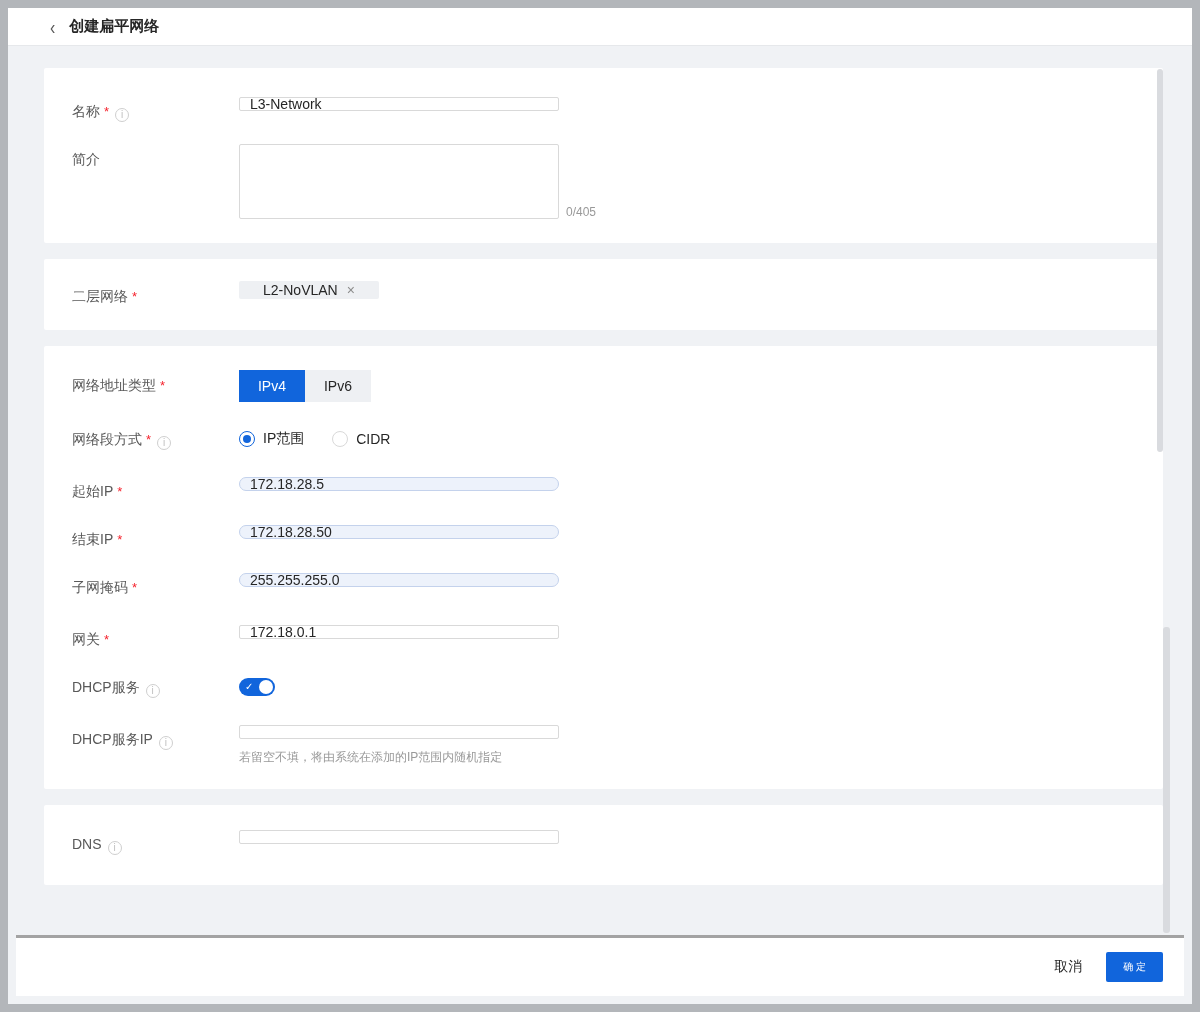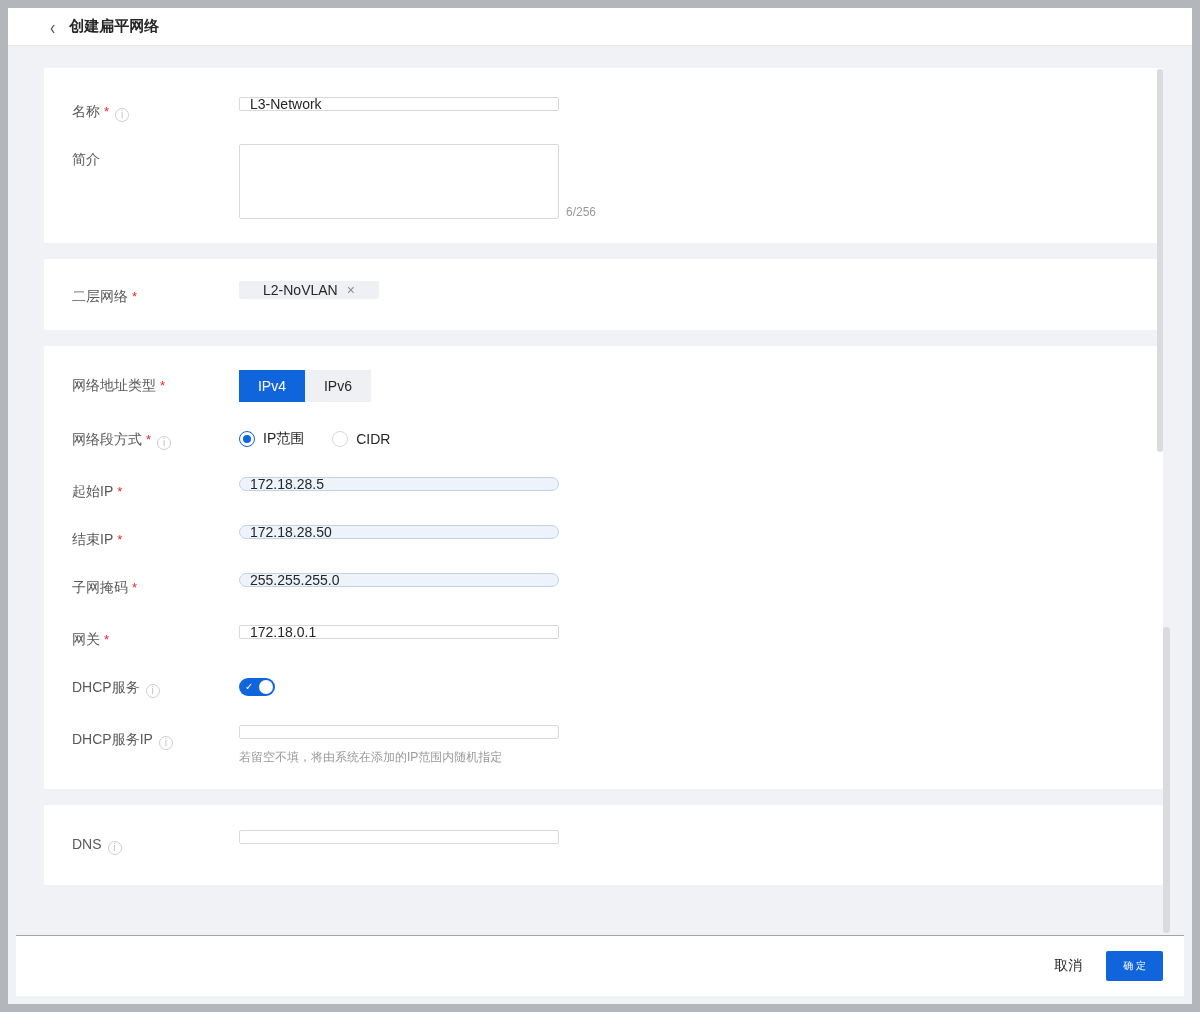--- a/index.html
+++ b/index.html
@@ -48,21 +48,21 @@
   .radio.on::after { content:""; position:absolute; left:3px; top:3px; width:8px; height:8px; border-radius:50%; background:#1165dc; }
   .radio-label { margin-left:8px; }
 
   .switch { position:relative; width:36px; height:18px; border-radius:9px; background:#1165dc; cursor:pointer; margin-top:6px; }
   .switch .chk { position:absolute; left:6px; top:2px; color:#fff; font-size:10px; line-height:14px; }
   .switch .knob { position:absolute; right:2px; top:2px; width:14px; height:14px; border-radius:50%; background:#fff; }
 
   .hint { color:#999; font-size:12px; margin-top:9px; line-height:16px; }
 
   
-  .footer { position:absolute; left:8px; right:8px; bottom:8px; height:61px; background:#fff; border-top:1px solid #a3a3a3; display:flex; align-items:center; justify-content:flex-end; padding-right:21px; }
+  .footer { position:absolute; left:8px; right:8px; bottom:8px; height:61px; background:#fff; border-top:3px solid #a3a3a3; display:flex; align-items:center; justify-content:flex-end; padding-right:21px; }
   .btn-text { color:#262626; font-size:14px; cursor:pointer; margin-right:24px; }
   .btn-primary { height:30px; padding:0 17px; background:#1165dc; color:#fff; border:none; border-radius:2px; font-size:10px; font-family:inherit; cursor:pointer; }
 
   
   .sb-thumb-inner { position:absolute; left:1149px; top:61px; width:6px; height:383px; border-radius:3px; background:#d9dbdf; }
   .sb-thumb-outer { position:absolute; left:1155px; top:619px; width:7px; height:306px; border-radius:3px; background:#d9dbdf; }
 </style>
 </head>
 <body>
 
@@ -83,21 +83,21 @@
         <div class="ctrl">
           <input class="txt" type="text" value="L3-Network" style="">
         </div>
       </div>
       <div class="row">
         <div class="row-label">
           <span>简介</span>
         </div>
         <div class="ctrl ta-wrap">
           <textarea class="txt" style=""></textarea>
-          <span class="counter">6/256</span>
+          <span class="counter">0/405</span>
         </div>
       </div>
     </div>
 
     <div class="card card2">
       <div class="row">
         <div class="row-label">
           <span>二层网络</span><span class="req">*</span>
         </div>
         <div class="ctrl">

